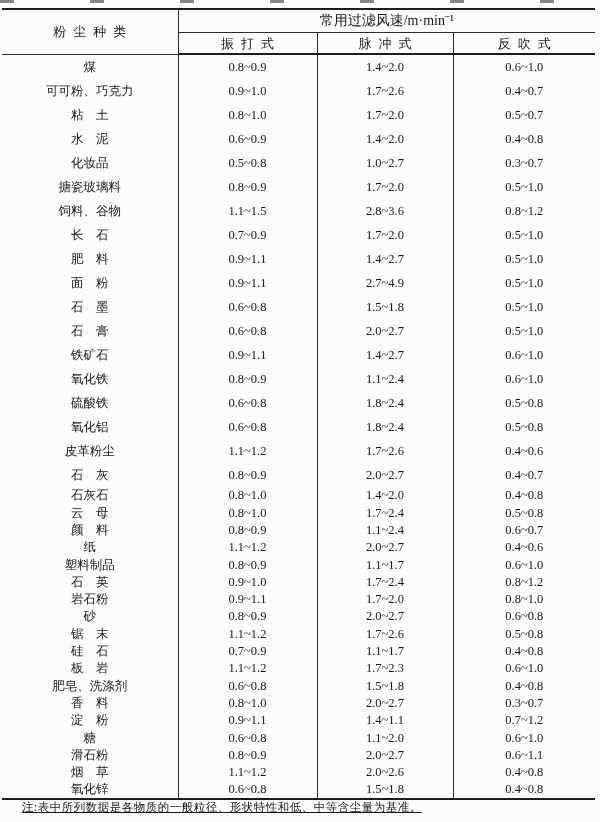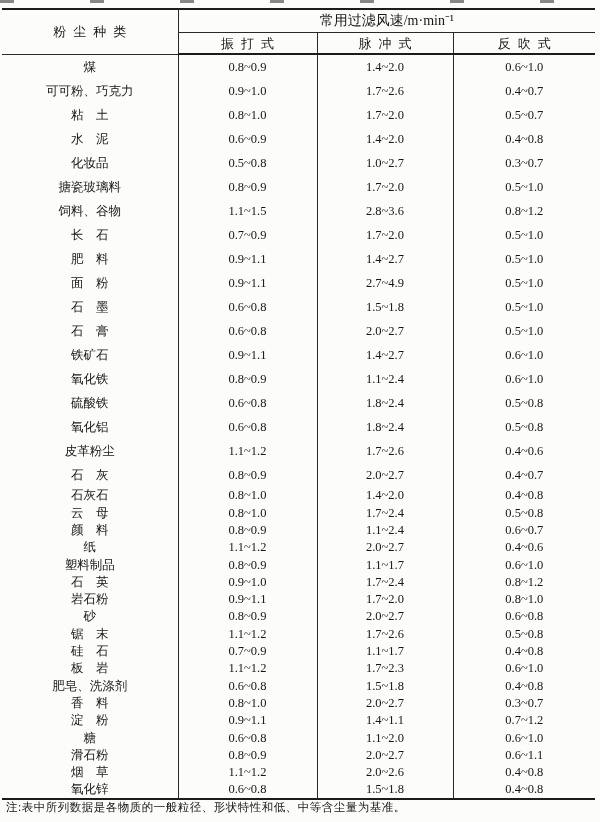--- a/index.html
+++ b/index.html
@@ -56,25 +56,26 @@
   td.sub-cell { font-size: 13px; letter-spacing: 7px; text-indent: 7px; }
 
   
   tr.row-lg td { height: 24px; }
   tr.row-sm td { height: 17.3px; }
   td.name-cell { font-size: 12.5px; }
   td.value-cell { font-size: 12.5px; }
 
   .note {
     position: absolute;
-    left: 6px;
+    left: 22px;
     top: 800px;
     font-size: 11.5px;
     letter-spacing: 0.5px;
     white-space: nowrap;
+    text-decoration: underline;
   }
   
   .scan-edge {
     position: absolute;
     left: 0; top: 0;
     width: 600px; height: 3px;
     background: repeating-linear-gradient(90deg,
       rgba(40,40,40,0.55) 0 14px, rgba(252,252,250,0) 14px 90px);
   }
 </style>

